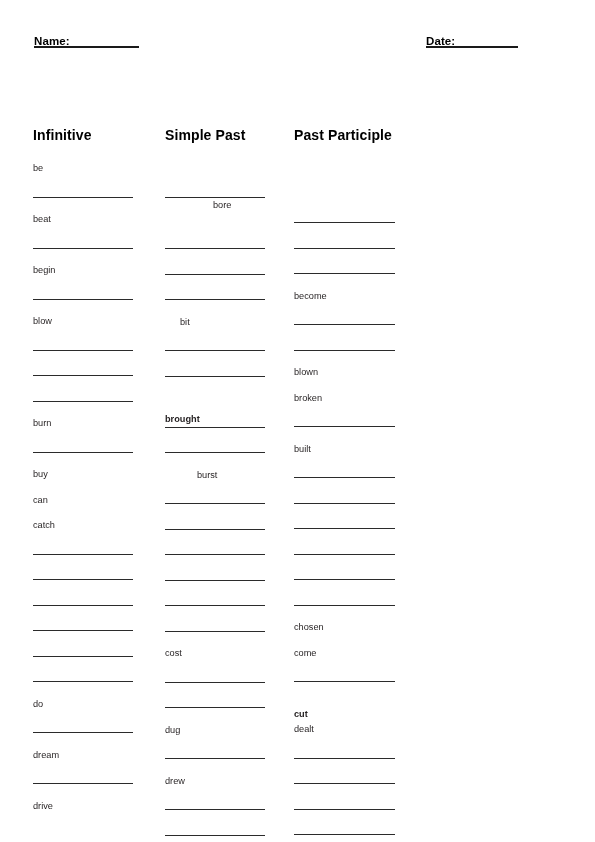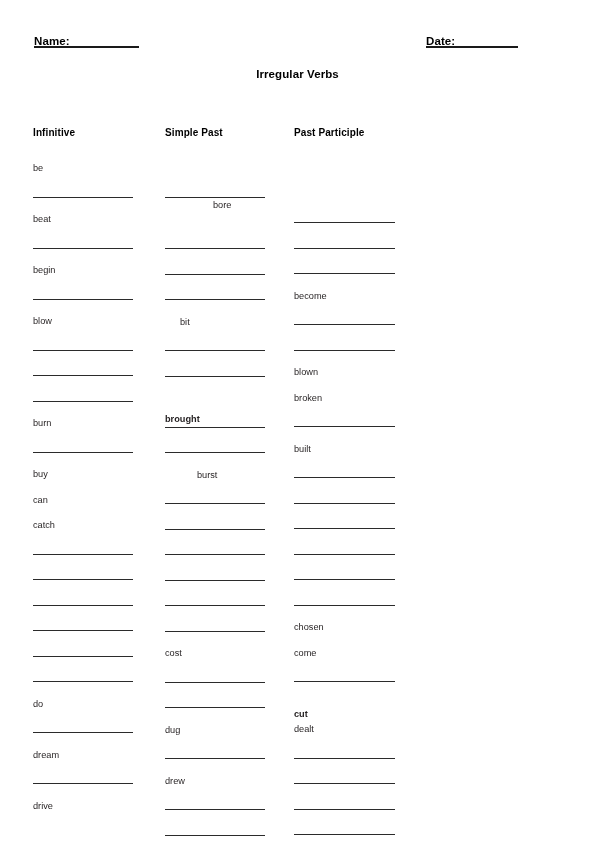--- a/index.html
+++ b/index.html
@@ -74,21 +74,21 @@
   
   .col-headers {
     position: absolute;
     top: 127px;
     left: 0;
     width: 595px;
     height: 18px;
   }
   .col-header {
     position: absolute;
-    font-size: 10px;
+    font-size: 14px;
     font-weight: bold;
     letter-spacing: 0.1px;
     white-space: nowrap;
   }
   .col-header.c0 { left: 33px; }
   .col-header.c1 { left: 165px; }
   .col-header.c2 { left: 294px; }
 
   
   .table-body {
@@ -137,21 +137,20 @@
     <div class="meta-field name">
       <span class="meta-label">Name:</span>
       <span class="meta-rule"></span>
     </div>
     <div class="meta-field date">
       <span class="meta-label">Date:</span>
       <span class="meta-rule"></span>
     </div>
   </div>
 
-  <div class="doc-title t1">Irregular Verbs</div>
 
   <div class="col-headers">
     <div class="col-header c0">Infinitive</div>
     <div class="col-header c1">Simple Past</div>
     <div class="col-header c2">Past Participle</div>
   </div>
 
   <div class="table-body">
     <div class="verb-column c0">
         <div class="verb-cell" style="top: 161px;">be</div>

